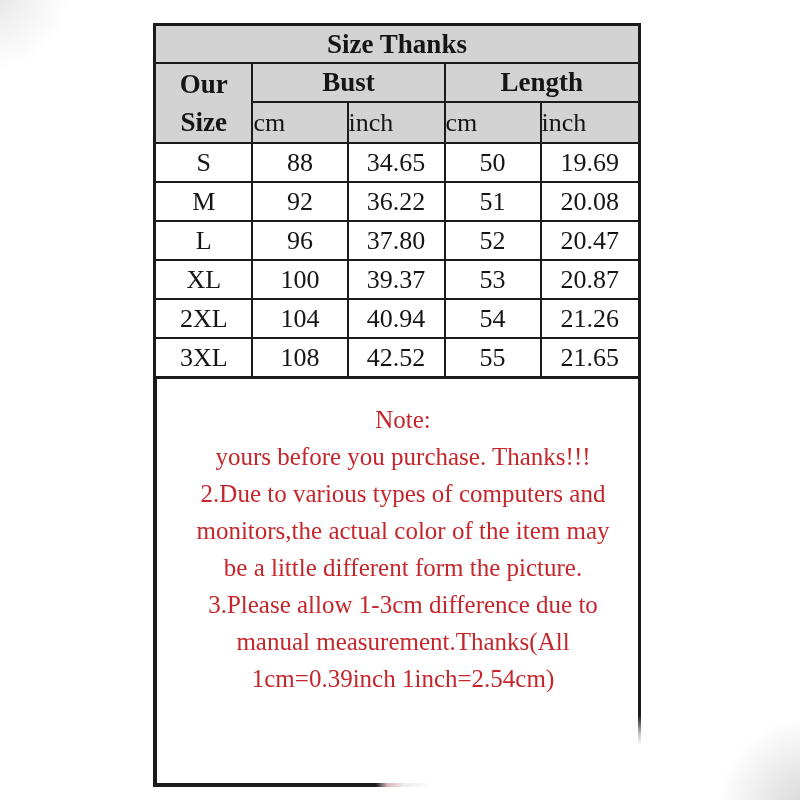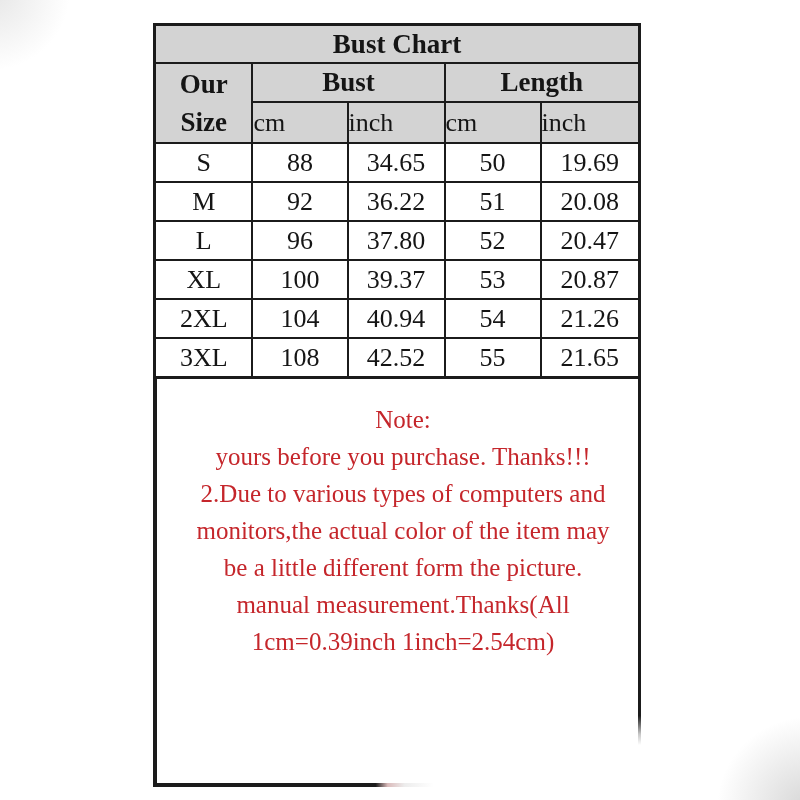--- a/index.html
+++ b/index.html
@@ -86,21 +86,21 @@
   <table class="size-table">
     <colgroup>
       <col style="width:20.2%">
         <col style="width:19.6%">
         <col style="width:20.0%">
         <col style="width:19.8%">
         <col style="width:20.4%">
     </colgroup>
     <thead>
       <tr>
-        <th colspan="5" class="title-cell">Bust Chart</th>
+        <th colspan="5" class="title-cell">Size Thanks</th>
       </tr>
       <tr>
         <th rowspan="2" class="size-head-cell">
           <span>Our</span><br>
           <span>Size</span>
         </th>
         <th colspan="2" class="group-cell">Bust</th>
         <th colspan="2" class="group-cell">Length</th>
       </tr>
       <tr>
@@ -156,17 +156,18 @@
       </tbody>
   </table>
 
   <div class="note">
     <div class="note-line">Note:</div>
     <div id="note-lines">
         <div class="note-line">yours before you purchase. Thanks!!!</div>
         <div class="note-line">2.Due to various types of computers and</div>
         <div class="note-line">monitors,the actual color of the item may</div>
         <div class="note-line">be a little different form the picture.</div>
+        <div class="note-line">3.Please allow 1-3cm difference due to</div>
         <div class="note-line">manual measurement.Thanks(All</div>
         <div class="note-line">1cm=0.39inch 1inch=2.54cm)</div>
       </div>
   </div>
 </div>
 
 </body></html>

